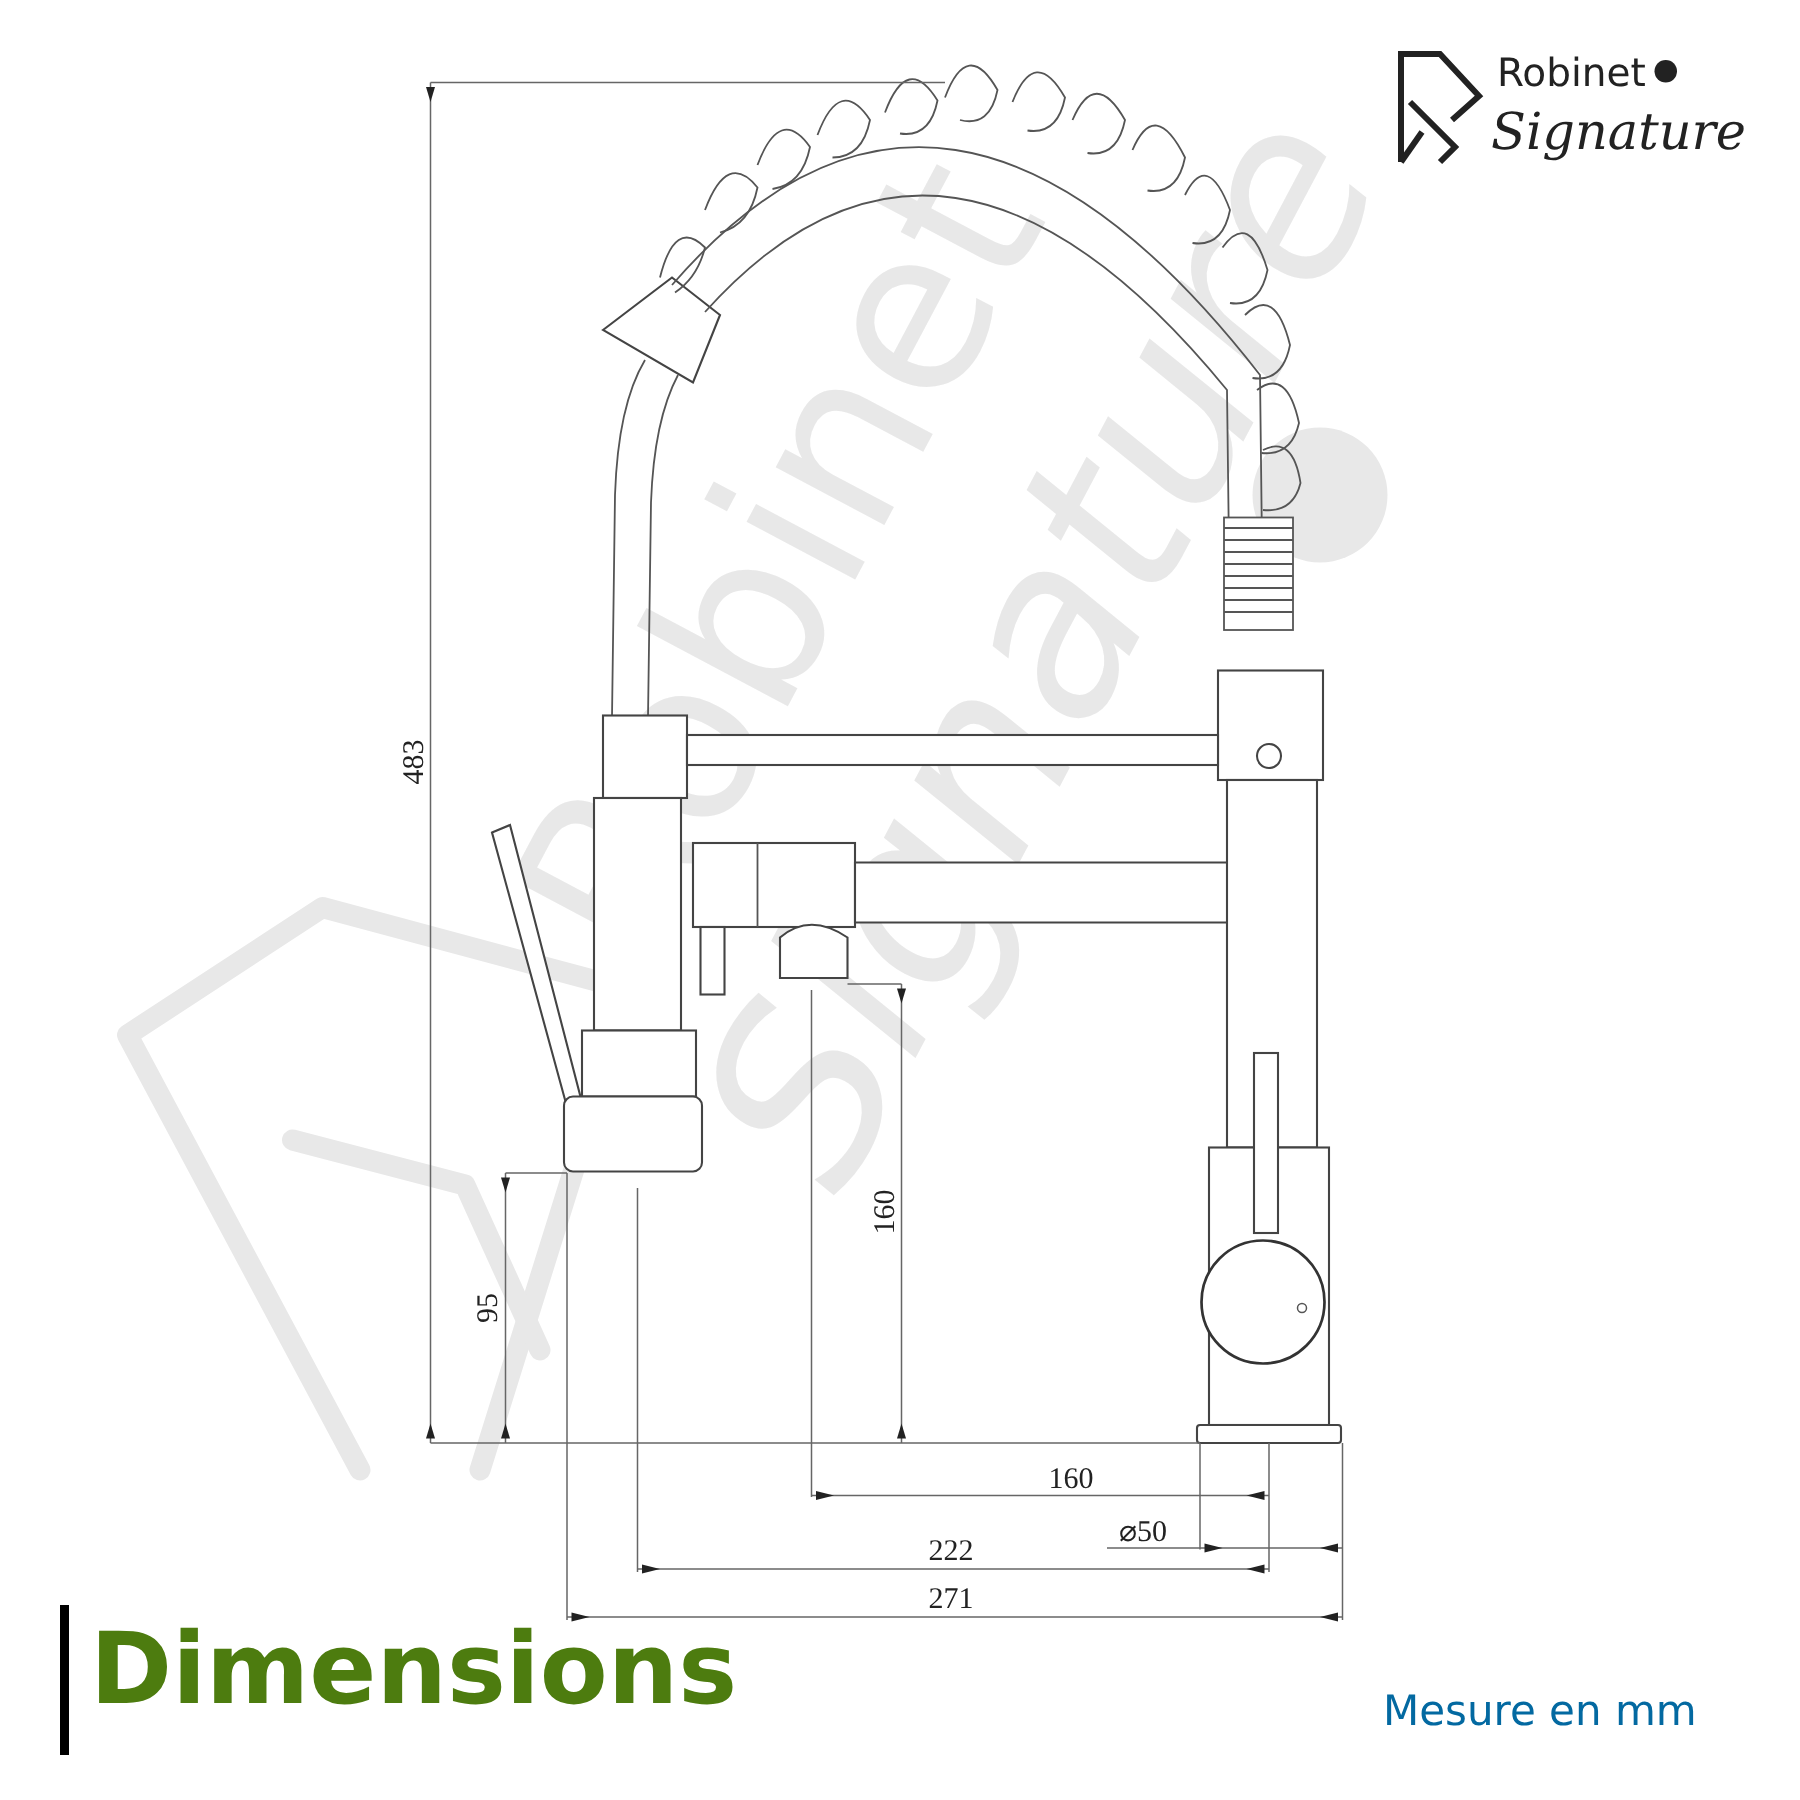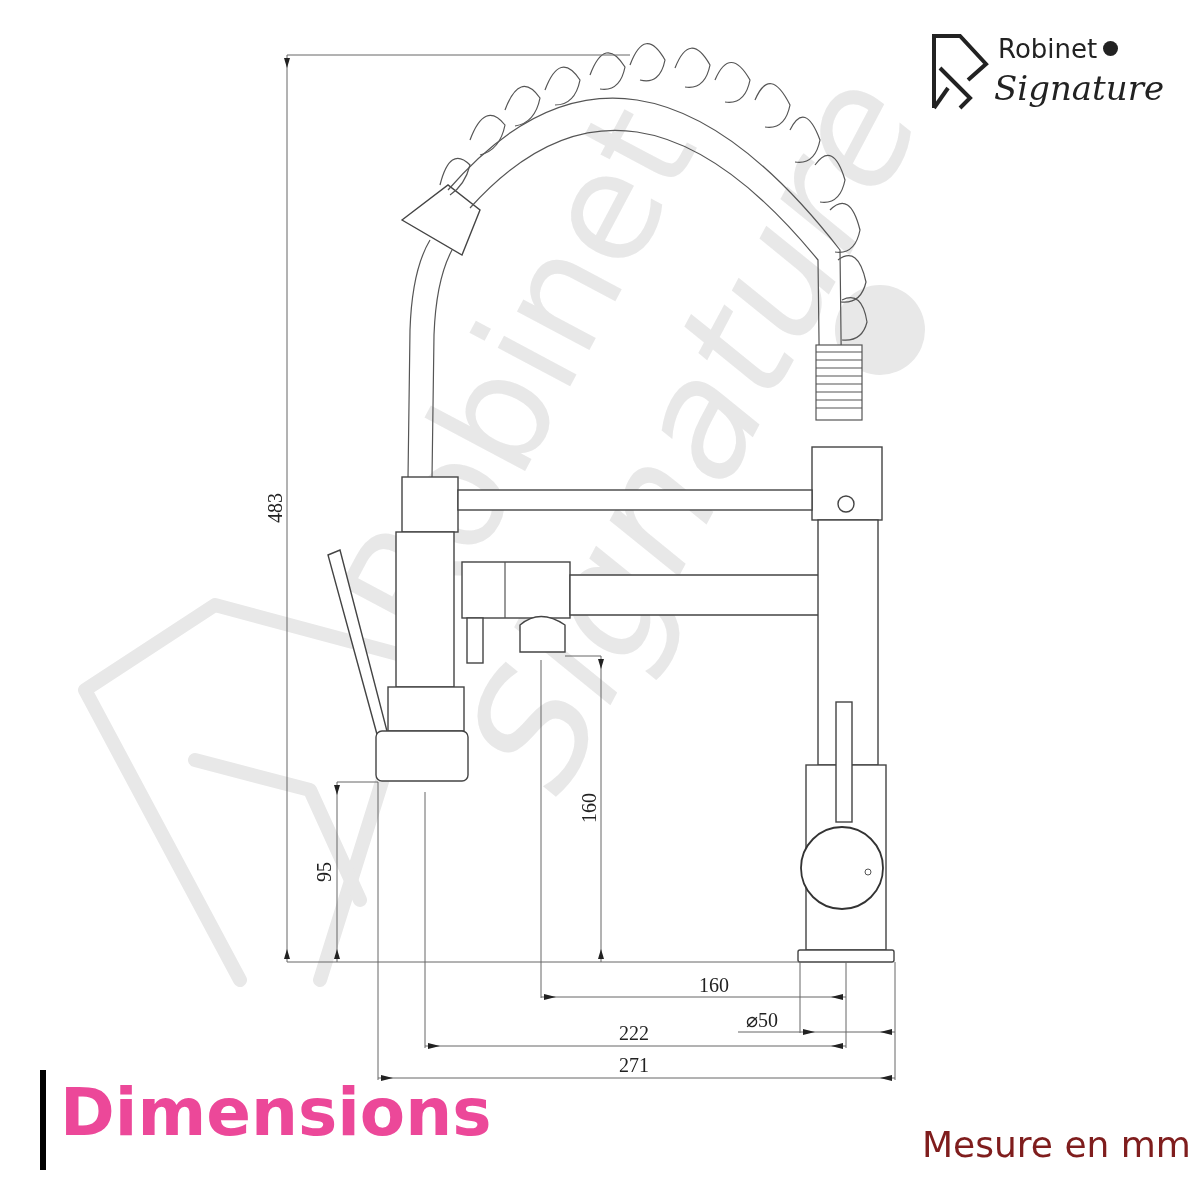--- a/index.html
+++ b/index.html
@@ -6,22 +6,22 @@
   body { width:1200px; height:1200px; position:relative; overflow:hidden; font-family:"Liberation Sans", sans-serif; }
   #canvas { position:absolute; left:0; top:0; width:1200px; height:1200px; }
   .wm { fill:none; stroke:#e8e8e8; stroke-width:14; stroke-linecap:round; stroke-linejoin:round; }
   .wm-text { fill:#e6e6e6; font-family:"DejaVu Sans", sans-serif; }
   .ln { fill:none; stroke:#555; stroke-width:1.2; }
   .ln2 { fill:#fff; stroke:#444; stroke-width:1.4; }
   .dim { fill:none; stroke:#666; stroke-width:1; }
   .arrow { fill:#222; }
   .dim-label { font-family:"Liberation Serif", serif; font-size:20px; fill:#222; }
   #title-bar { position:absolute; left:40px; top:1070px; width:6px; height:100px; background:#000; }
-  #title { position:absolute; left:60px; top:1080px; font-family:"DejaVu Sans", sans-serif; font-weight:bold; font-size:66px; color:#ec4899; line-height:1; letter-spacing:0px; }
-  #unit-note { position:absolute; left:922px; top:1124px; font-family:"DejaVu Sans", sans-serif; font-size:36px; color:#7f1d1d; }
+  #title { position:absolute; left:60px; top:1080px; font-family:"DejaVu Sans", sans-serif; font-weight:bold; font-size:66px; color:#4d7c0f; line-height:1; letter-spacing:0px; }
+  #unit-note { position:absolute; left:922px; top:1124px; font-family:"DejaVu Sans", sans-serif; font-size:28px; color:#0369a1; }
   #logo { position:absolute; left:930px; top:32px; width:240px; height:85px; }
   #logo-top { position:absolute; left:68px; top:2px; font-family:"DejaVu Sans", sans-serif; font-size:26px; color:#222; }
   #logo-dot { display:inline-block; width:15px; height:15px; border-radius:50%; background:#222; margin-left:6px; vertical-align:2px; }
   #logo-bottom { position:absolute; left:64px; top:36px; font-family:"DejaVu Serif", serif; font-style:italic; font-size:34px; color:#222; }
 </style>
 </head>
 <body>
 
 <svg id="canvas" viewBox="0 0 1200 1200" xmlns="http://www.w3.org/2000/svg">
 

